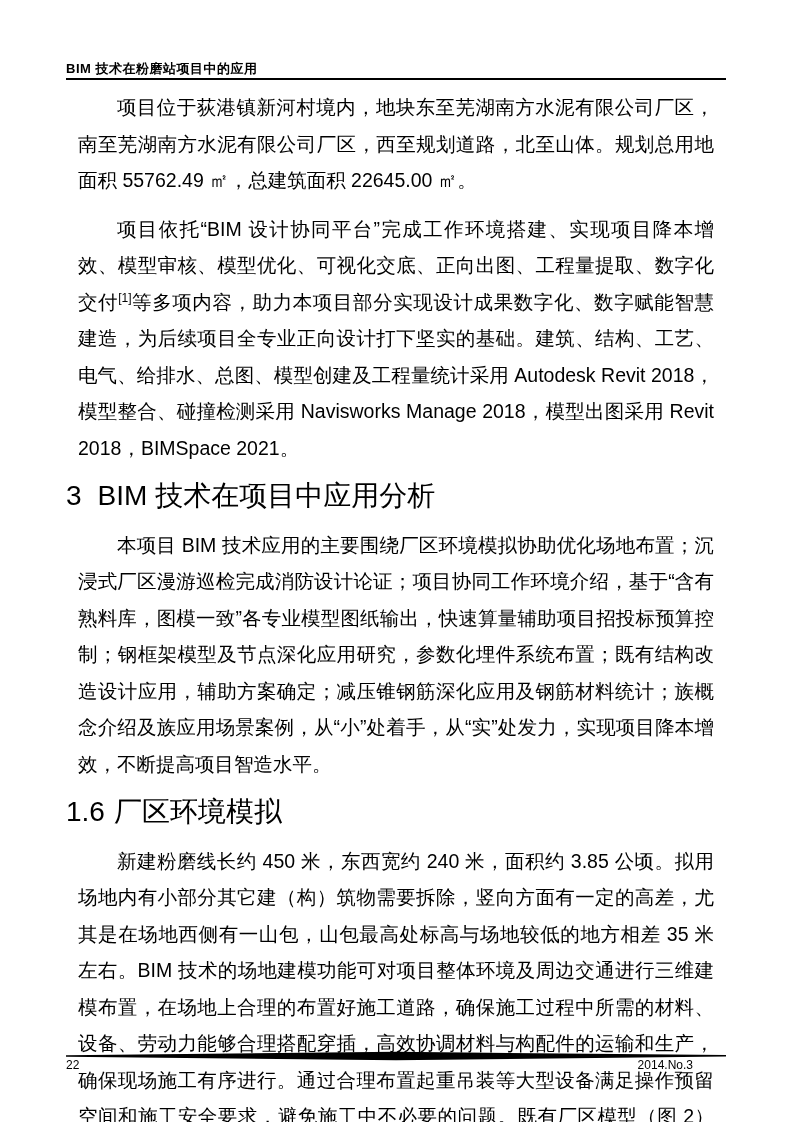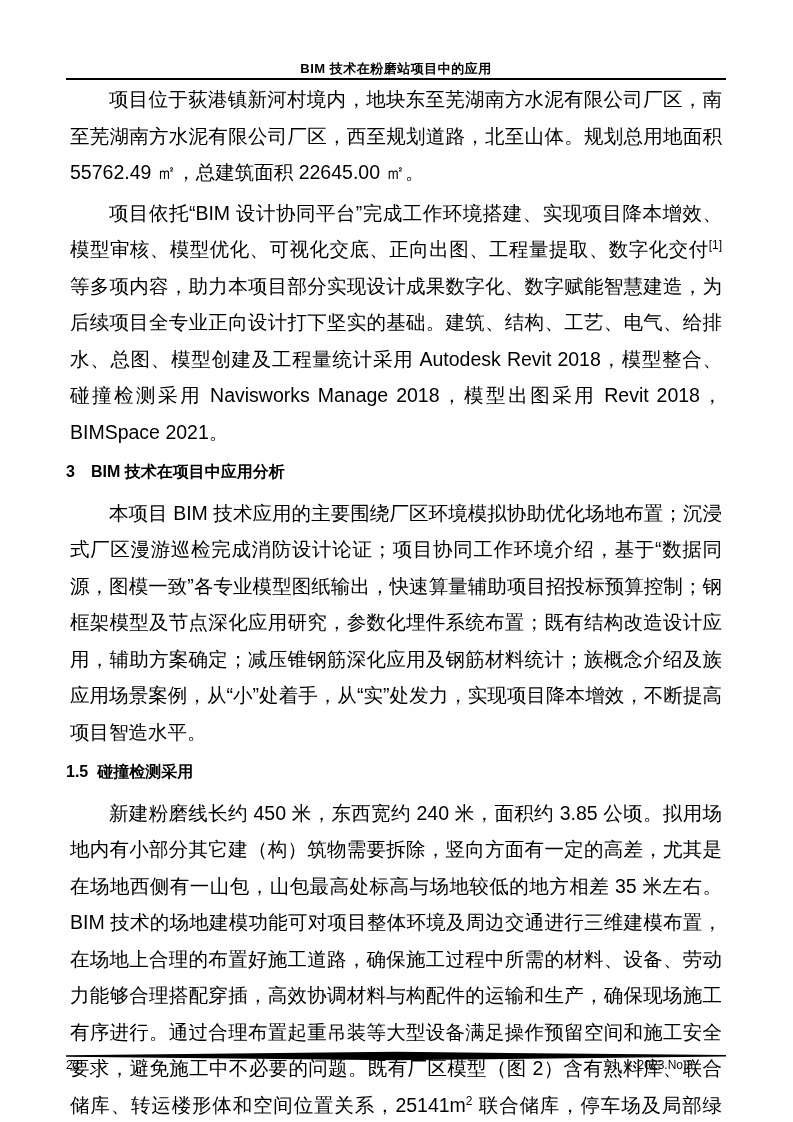--- a/index.html
+++ b/index.html
@@ -11,21 +11,21 @@
     background: #ffffff;
     color: #000000;
     font-family: "Liberation Sans", "DejaVu Sans", sans-serif;
     overflow: hidden;
   }
   .running-title {
     position: absolute;
     top: 60px;
     left: 66px;
     width: 660px;
-    text-align: center;
+    text-align: left;
     font-size: 13px;
     font-weight: 600;
     letter-spacing: 0.5px;
   }
   .header-rule {
     position: absolute;
     top: 78px;
     left: 66px;
     width: 660px;
     border-top: 2px solid #000;
@@ -33,24 +33,24 @@
   .body-text {
     position: absolute;
     top: 77px;
     left: 66px;
     width: 660px;
     font-size: 19.5px;
     line-height: 36.5px;
     text-align: justify;
     text-justify: inter-ideograph;
   }
-  p.par { margin: 4px; text-indent: 2em; }
+  p.par { margin: 12px; text-indent: 2em; }
   .sec-heading {
-    font-size: 16px;
-    font-weight: 700;
+    font-size: 28px;
+    font-weight: 400;
     line-height: 36.5px;
     text-indent: 0;
   }
   .sec-heading .sec-num-wide { margin-right: 16px; }
   .sec-heading .sec-num-narrow { margin-right: 9px; }
   sup.cite, sup.sq {
     font-size: 12px;
     line-height: 0;
     vertical-align: super;
   }
@@ -93,37 +93,37 @@
 
     <p class="par">
       <span>项目依托“BIM 设计协同平台”完成工作环境搭建、实现项目降本增效、模型审核、模型优化、可视化交底、正向出图、工程量提取、数字化交付</span><sup class="cite">[1]</sup><span>等多项内容，助力本项目部分实现设计成果数字化、数字赋能智慧建造，为后续项目全专业正向设计打下坚实的基础。建筑、结构、工艺、电气、给排水、总图、模型创建及工程量统计采用 Autodesk Revit 2018，模型整合、碰撞检测采用 Navisworks Manage 2018，模型出图采用 Revit 2018，BIMSpace 2021。</span>
     </p>
 
     <h2 class="sec-heading">
       <span class="sec-num-wide">3</span><span>BIM 技术在项目中应用分析</span>
     </h2>
 
     <p class="par">
-      <span>本项目 BIM 技术应用的主要围绕厂区环境模拟协助优化场地布置；沉浸式厂区漫游巡检完成消防设计论证；项目协同工作环境介绍，基于“数据同源，图模一致”各专业模型图纸输出，快速算量辅助项目招投标预算控制；钢框架模型及节点深化应用研究，参数化埋件系统布置；既有结构改造设计应用，辅助方案确定；减压锥钢筋深化应用及钢筋材料统计；族概念介绍及族应用场景案例，从“小”处着手，从“实”处发力，实现项目降本增效，不断提高项目智造水平。</span>
+      <span>本项目 BIM 技术应用的主要围绕厂区环境模拟协助优化场地布置；沉浸式厂区漫游巡检完成消防设计论证；项目协同工作环境介绍，基于“含有熟料库，图模一致”各专业模型图纸输出，快速算量辅助项目招投标预算控制；钢框架模型及节点深化应用研究，参数化埋件系统布置；既有结构改造设计应用，辅助方案确定；减压锥钢筋深化应用及钢筋材料统计；族概念介绍及族应用场景案例，从“小”处着手，从“实”处发力，实现项目降本增效，不断提高项目智造水平。</span>
     </p>
 
     <h3 class="sec-heading">
-      <span class="sec-num-narrow">1.5</span><span>碰撞检测采用</span>
+      <span class="sec-num-narrow">1.6</span><span>厂区环境模拟</span>
     </h3>
 
     <p class="par">
       <span>新建粉磨线长约 450 米，东西宽约 240 米，面积约 3.85 公顷。拟用场地内有小部分其它建（构）筑物需要拆除，竖向方面有一定的高差，尤其是在场地西侧有一山包，山包最高处标高与场地较低的地方相差 35 米左右。BIM 技术的场地建模功能可对项目整体环境及周边交通进行三维建模布置，在场地上合理的布置好施工道路，确保施工过程中所需的材料、设备、劳动力能够合理搭配穿插，高效协调材料与构配件的运输和生产，确保现场施工有序进行。通过合理布置起重吊装等大型设备满足操作预留空间和施工安全要求，避免施工中不必要的问题。既有厂区模型（图 2）含有熟料库、联合储库、转运楼形体和空间位置关系，25141m</span><sup class="sq">2</sup><span> 联合储库，停车场及局部绿化。</span>
     </p>
 
   </div>
 
   <div class="footer-rule-wrap">
     <svg width="660" height="10" viewBox="0 0 660 10">
       <polygon points="0,4.3 330,0.8 660,4.1 660,5.5 330,9.2 0,5.7" fill="#000000"></polygon>
     </svg>
   </div>
 
   <div class="footer-row">
     <span class="page-number">22</span>
-    <span class="issue">2023.No.3</span>
+    <span class="issue">2014.No.3</span>
   </div>
 
 </div>
 
 </body></html>

